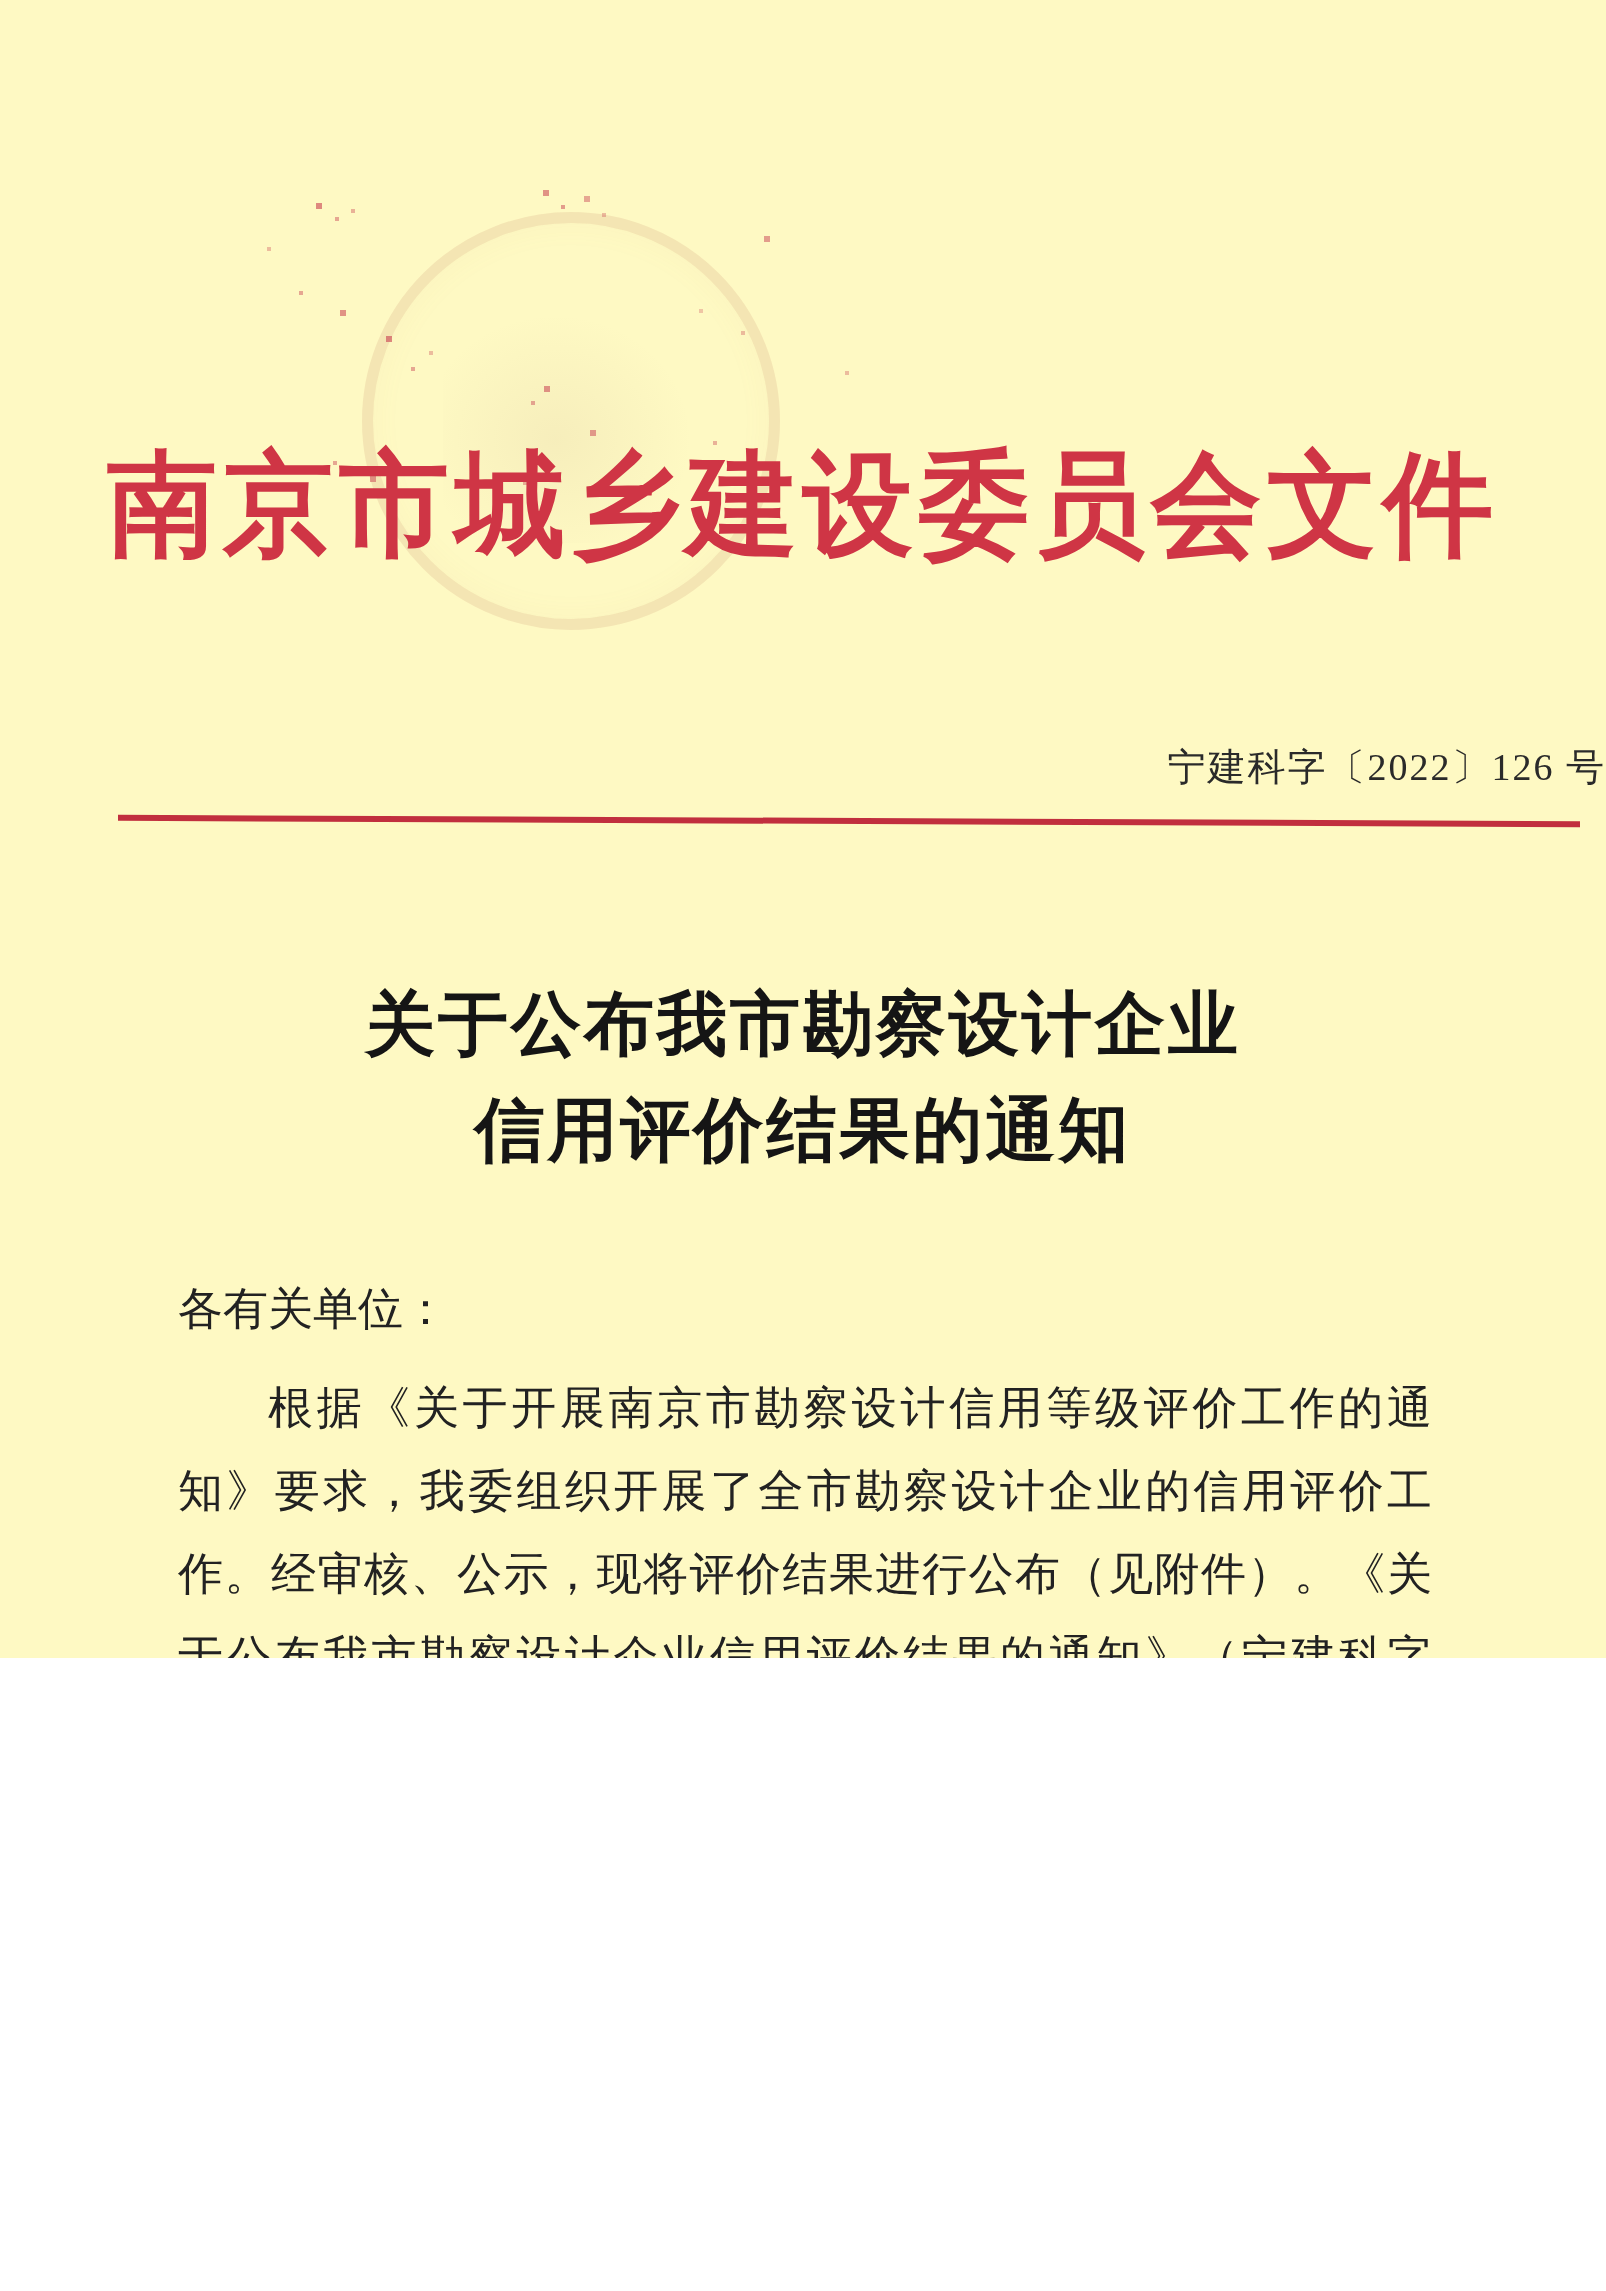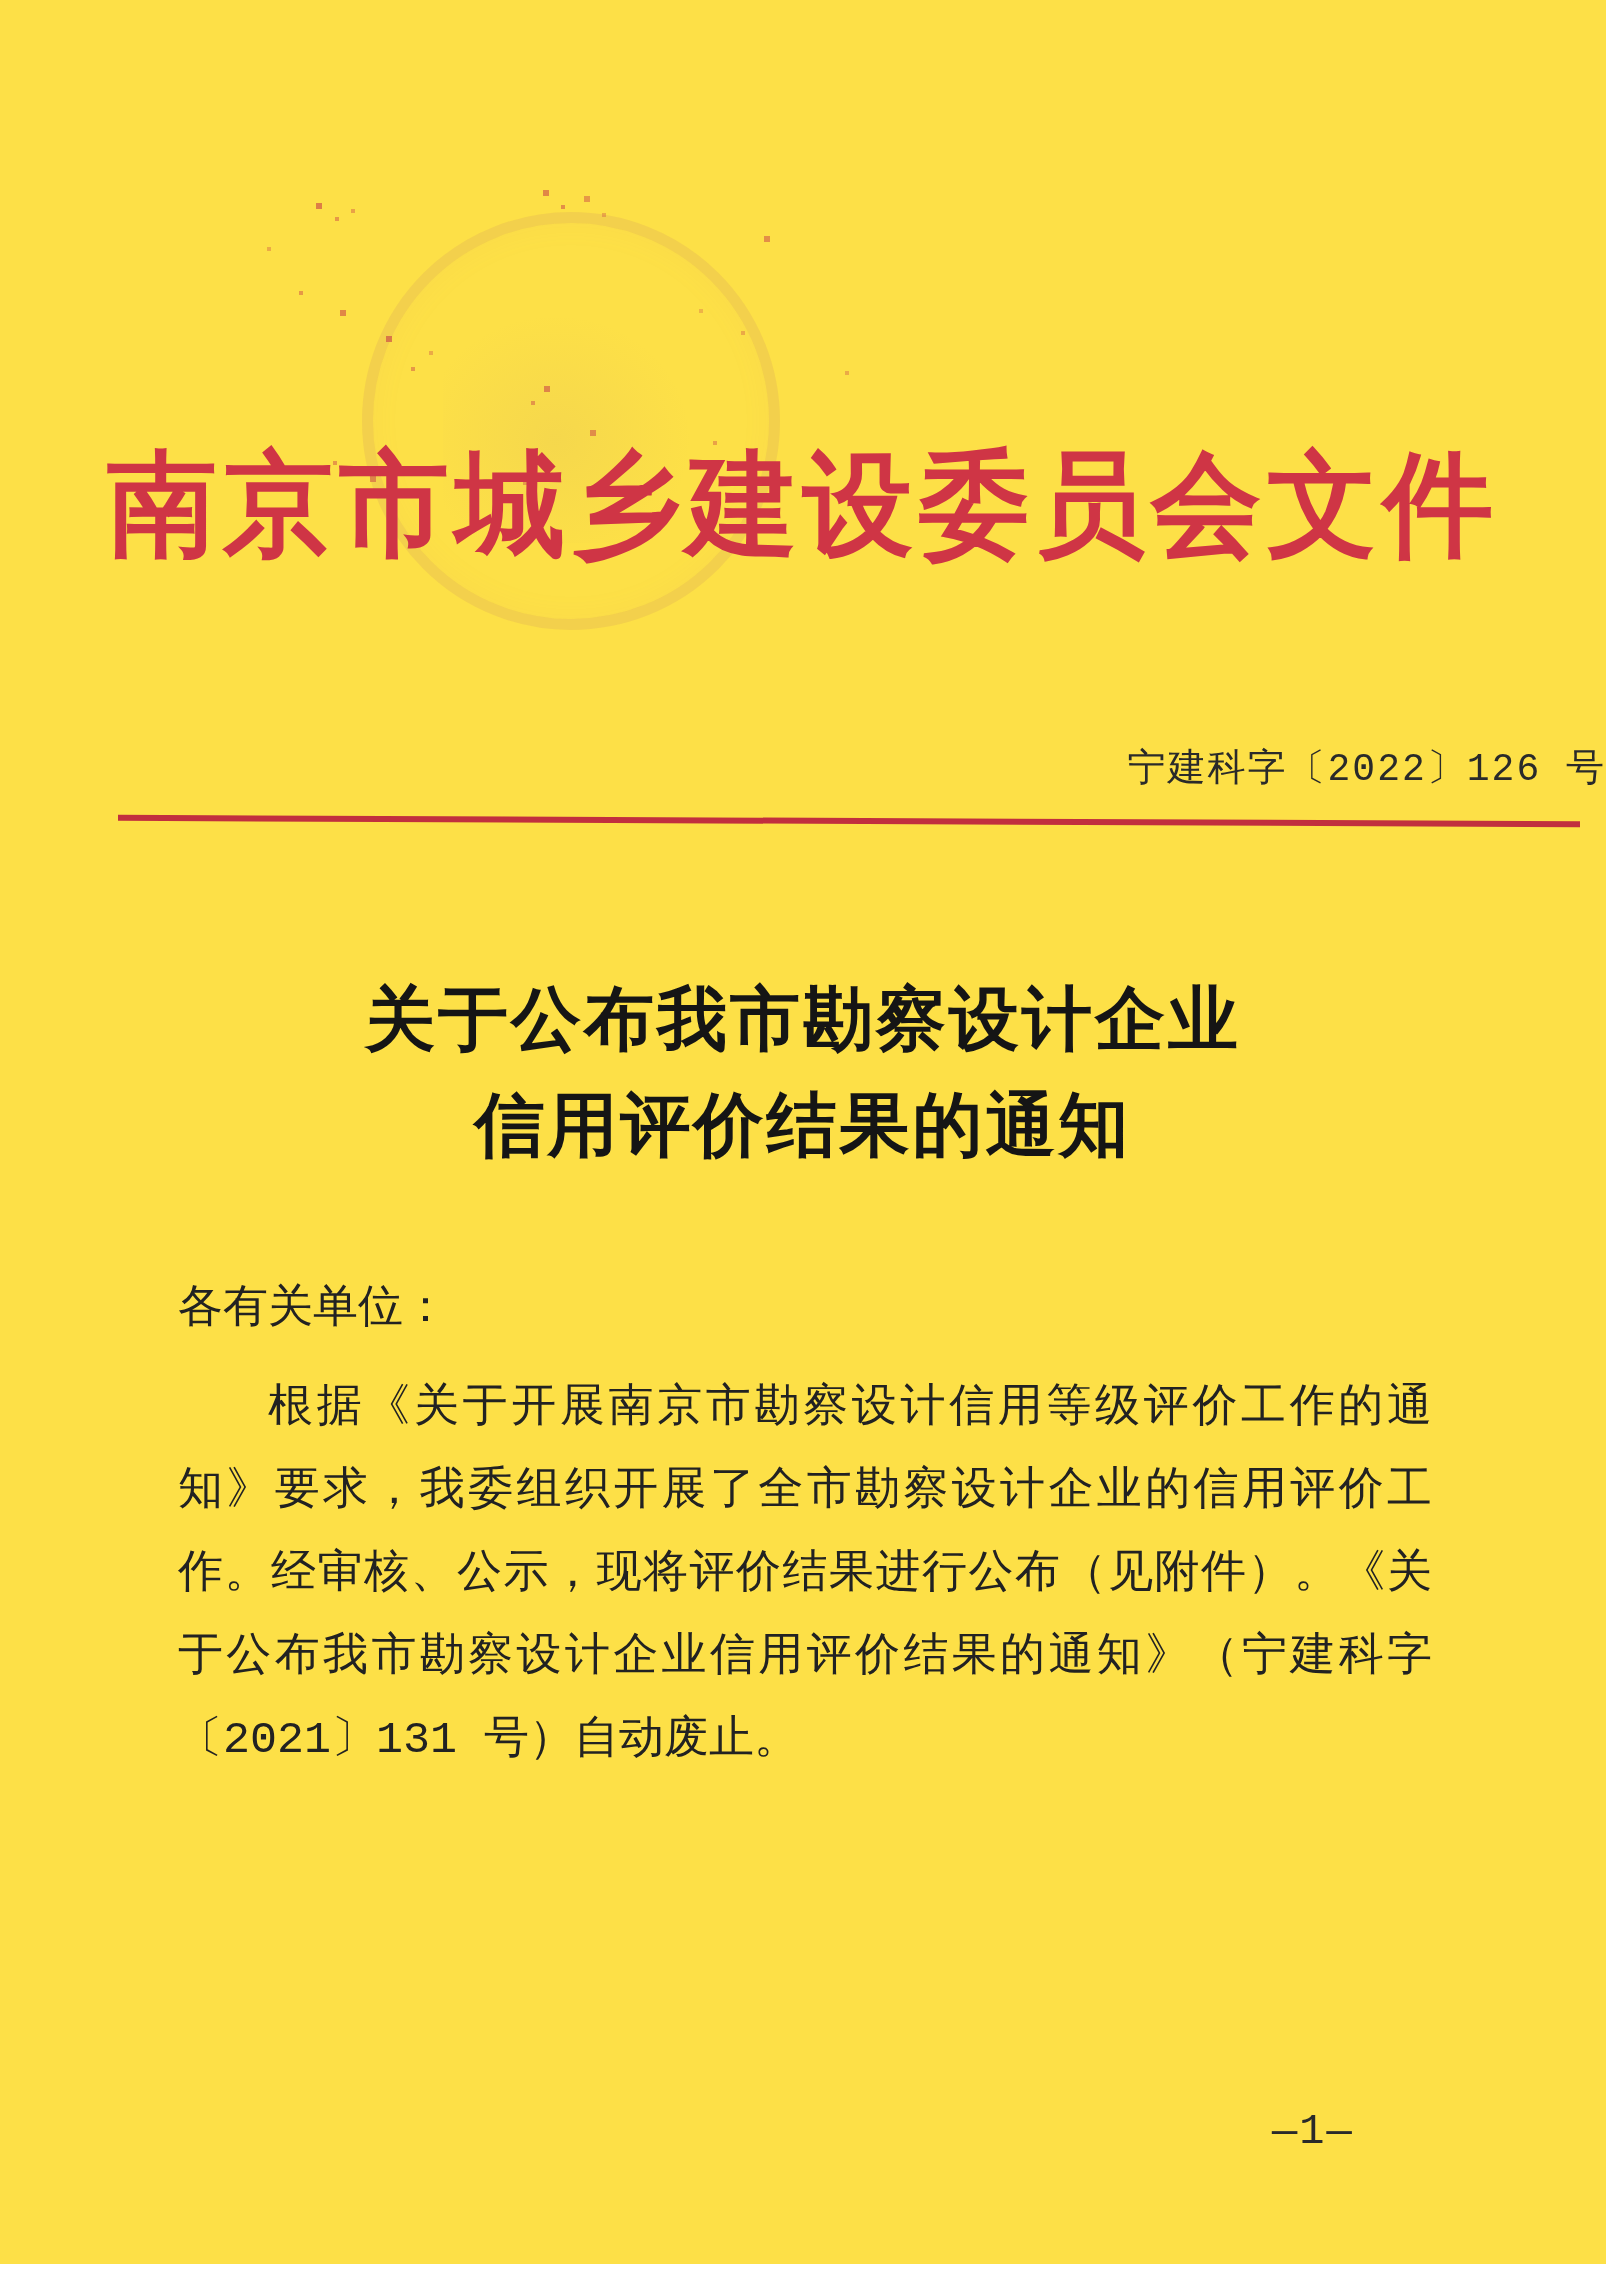--- a/index.html
+++ b/index.html
@@ -3,24 +3,24 @@
 <meta charset="utf-8">
 <style>
   html, body {
     margin: 0;
     padding: 0;
     background: #ffffff;
   }
   .page {
     position: relative;
     width: 1606px;
-    height: 2264px;
-    background: #fde047;
+    height: 1658px;
+    background: #fef9c3;
     overflow: hidden;
-    font-family: Liberation Mono, monospace;
+    font-family: Liberation Serif, serif;
     color: #1c1c1c;
   }
 
   
   .stamp-ring {
     position: absolute;
     left: 362px;
     top: 212px;
     width: 396px;
     height: 396px;

